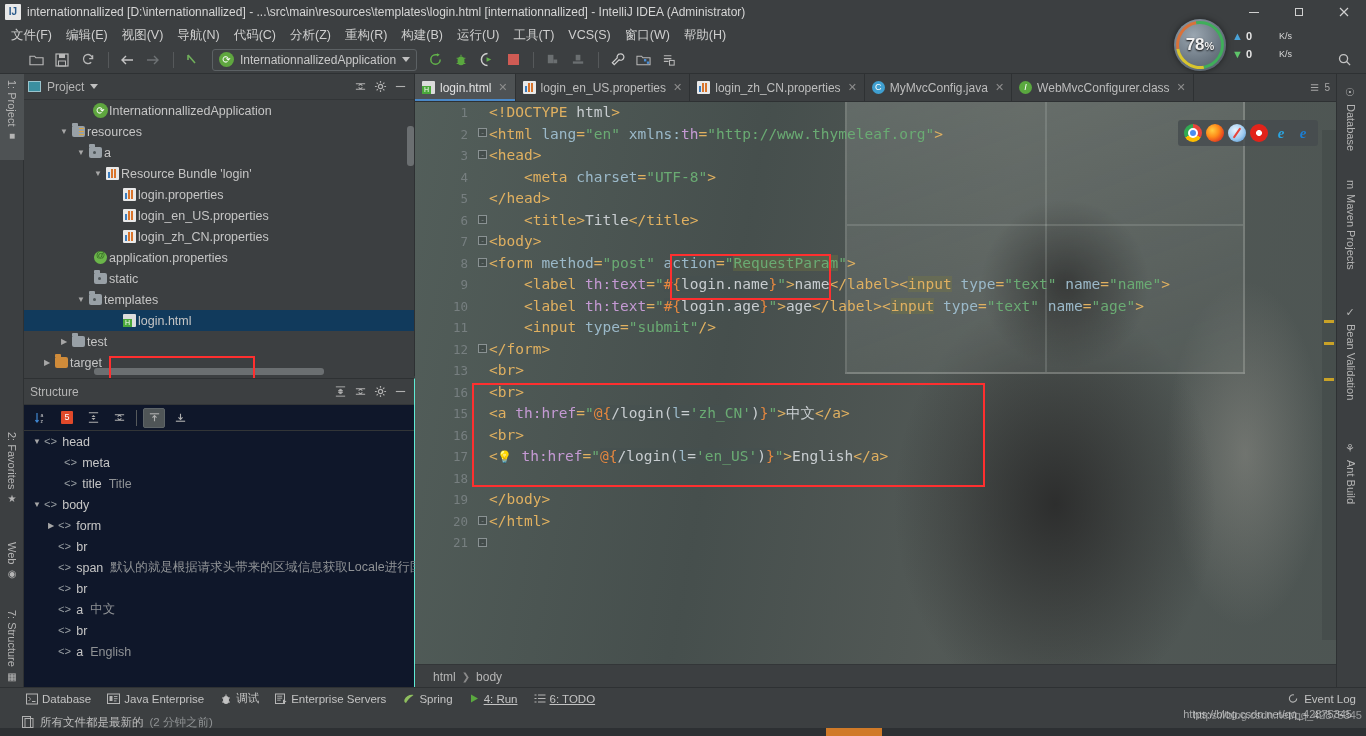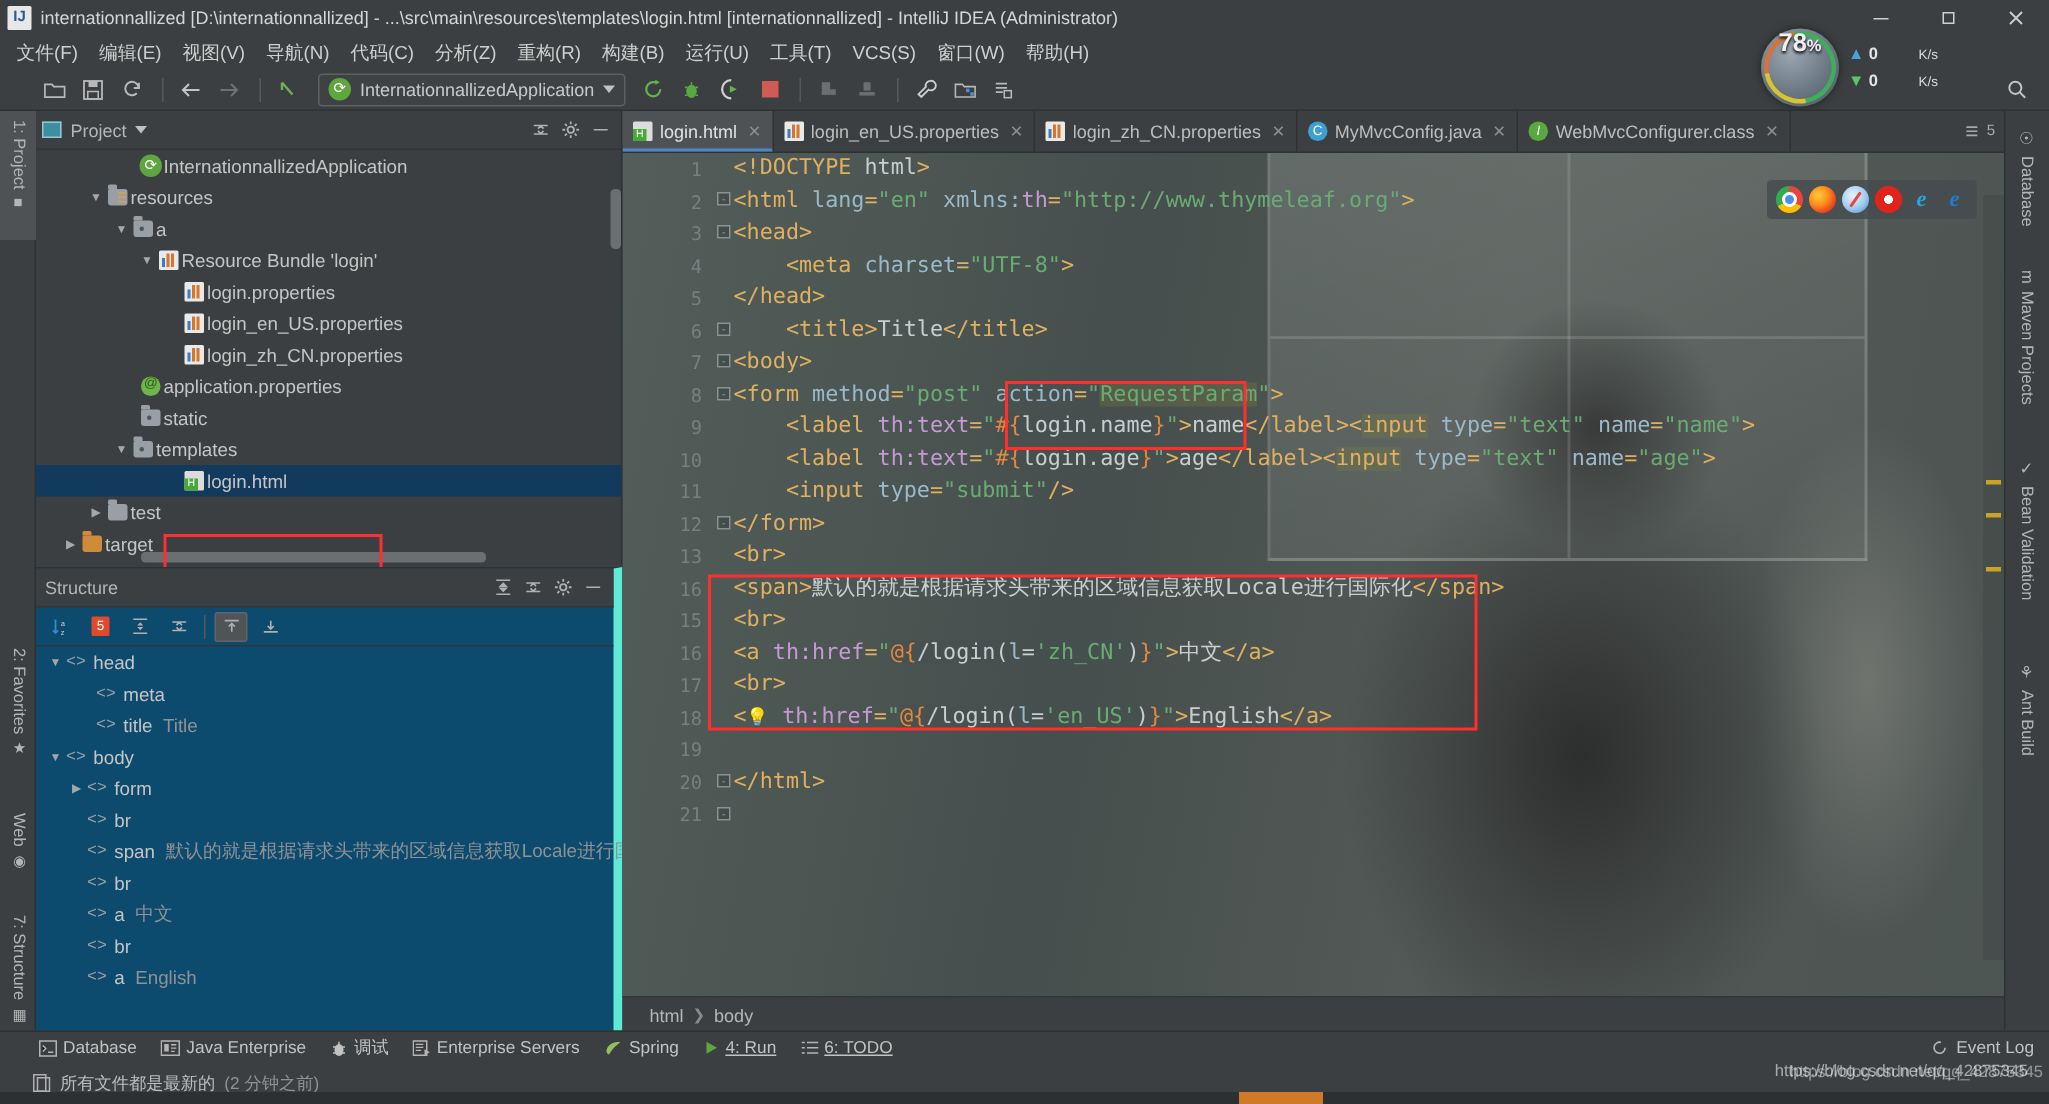--- a/index.html
+++ b/index.html
@@ -61,21 +61,21 @@
 
   
   .netwidget {
     position: absolute; top: 18px; right: 72px; width: 120px; height: 54px;
     display: flex; align-items: center;
   }
   .gauge {
     position: relative; width: 52px; height: 52px; border-radius: 50%;
     background: radial-gradient(circle at 38% 32%, #9aa6b0 0%, #6b7782 55%, #4a545d 100%);
     box-shadow: 0 0 6px rgba(0,0,0,0.5);
-    display: flex; justify-content: center;
+    display: flex; align-items: center; justify-content: center;
   }
   .gauge::before {
     content:""; position: absolute; inset: 2px; border-radius: 50%;
     border: 3px solid transparent;
     border-top-color: #3fae5a; border-right-color: #3fae5a;
     border-bottom-color: #d8c52e; border-left-color: #d8723a;
     transform: rotate(35deg);
   }
   .gauge-val { position: relative; font-size: 17px; font-weight: bold; color: #f0f0f0; text-shadow: 0 1px 2px #000; }
   .gauge-val .pct { font-size: 11px; }
@@ -135,21 +135,21 @@
   .htmlicon { width: 13px; height: 13px; background: #dcdcdc; border-radius: 1px; position: relative; }
   .htmlicon::after { content:"H"; position:absolute; left:0; bottom:0; width:9px; height:8px; background:#4aa83a; color:#fff; font-size:7px; line-height:8px; text-align:center; font-family:"Liberation Sans",sans-serif; }
   .springicon { width: 13px; height: 13px; border-radius: 50%; background: #6bb54a; position: relative; }
   .springicon::after { content:"@"; position:absolute; left:0; top:-1px; width:13px; text-align:center; font-size:9px; color:#2c5e1f; }
   .bootapp { width: 15px; height: 15px; border-radius: 50%; background: #5fa63f; position: relative; }
   .bootapp::after { content:"\27F3"; position:absolute; inset:0; text-align:center; font-size:10px; color:#fff; line-height:15px; }
 
   
   .structpanel {
     position: absolute; top: 378px; left: 24px; width: 391px; height: 310px;
-    background: #0c4a6e; border-right: 6px solid #5eead4; border-top: 1px solid #2e3133;
+    background: #0f172a; border-right: 1px solid #5eead4; border-top: 1px solid #2e3133;
   }
   .struct-toolbar {
     height: 26px; display: flex; align-items: center; padding-left: 6px; gap: 4px;
     border-bottom: 1px solid #323537;
   }
   .sbtn { width: 22px; height: 20px; display: flex; align-items: center; justify-content: center; color: #b8b8b8; font-size: 11px; }
   .sbtn.on { background: #4f5557; border: 1px solid #5e6568; border-radius: 2px; }
   .srow { height: 21px; display: flex; align-items: center; font-size: 12.5px; color: #c5c5c5; white-space: nowrap; }
   .srow .sw { width: 14px; display: inline-flex; justify-content: center; color: #a7a7a7; font-size: 8px; }
   .srow .tagicon { color: #9aa0a4; font-size: 11px; margin-right: 5px; font-family: "Liberation Mono", monospace; }
@@ -817,26 +817,26 @@
         <div class="cl"><span class="txtc">    </span><span class="tagc">&lt;meta</span><span class="attrc"> charset</span><span class="tagc">=</span><span class="strc">"UTF-8"</span><span class="tagc">&gt;</span></div>
         <div class="cl"><span class="tagc">&lt;/head&gt;</span></div>
         <div class="cl"><span class="txtc">    </span><span class="tagc">&lt;title&gt;</span><span class="txtc">Title</span><span class="tagc">&lt;/title&gt;</span></div>
         <div class="cl"><span class="tagc">&lt;body&gt;</span></div>
         <div class="cl"><span class="tagc">&lt;form</span><span class="attrc"> method</span><span class="tagc">=</span><span class="strc">"post"</span><span class="attrc"> action</span><span class="tagc">=</span><span class="strc">"</span><span class="strc hl">RequestParam</span><span class="strc">"</span><span class="tagc">&gt;</span></div>
         <div class="cl"><span class="txtc">    </span><span class="tagc">&lt;label</span><span class="attr-th"> th:text</span><span class="tagc">=</span><span class="strc">"</span><span class="hl2"><span class="elc">#{</span><span class="txtc">login.name</span><span class="elc">}</span></span><span class="strc">"</span><span class="tagc">&gt;</span><span class="txtc">name</span><span class="tagc">&lt;/label&gt;&lt;</span><span class="tagc hl">input</span><span class="attrc"> type</span><span class="tagc">=</span><span class="strc">"text"</span><span class="attrc"> name</span><span class="tagc">=</span><span class="strc">"name"</span><span class="tagc">&gt;</span></div>
         <div class="cl"><span class="txtc">    </span><span class="tagc">&lt;label</span><span class="attr-th"> th:text</span><span class="tagc">=</span><span class="strc">"</span><span class="hl2"><span class="elc">#{</span><span class="txtc">login.age</span><span class="elc">}</span></span><span class="strc">"</span><span class="tagc">&gt;</span><span class="txtc">age</span><span class="tagc">&lt;/label&gt;&lt;</span><span class="tagc hl">input</span><span class="attrc"> type</span><span class="tagc">=</span><span class="strc">"text"</span><span class="attrc"> name</span><span class="tagc">=</span><span class="strc">"age"</span><span class="tagc">&gt;</span></div>
         <div class="cl"><span class="txtc">    </span><span class="tagc">&lt;input</span><span class="attrc"> type</span><span class="tagc">=</span><span class="strc">"submit"</span><span class="tagc">/&gt;</span></div>
         <div class="cl"><span class="tagc">&lt;/form&gt;</span></div>
         <div class="cl"><span class="tagc">&lt;br&gt;</span></div>
-        <div class="cl"><span class="tagc">&lt;span&gt;</span><span class="txtc">默认的就是根据请求头带来的区域信息获取Locale进行国际化</span><span class="tagc">&lt;/span&gt;</span></div>
         <div class="cl"><span class="tagc">&lt;br&gt;</span></div>
         <div class="cl"><span class="tagc">&lt;a</span><span class="attr-th"> th:href</span><span class="tagc">=</span><span class="strc">"</span><span class="hl2"><span class="elc">@{</span><span class="txtc">/login(</span><span class="attrc">l</span><span class="txtc">=</span><span class="strc">'zh_CN'</span><span class="txtc">)</span><span class="elc">}</span></span><span class="strc">"</span><span class="tagc">&gt;</span><span class="txtc">中文</span><span class="tagc">&lt;/a&gt;</span></div>
         <div class="cl"><span class="tagc">&lt;br&gt;</span></div>
         <div class="cl"><span class="tagc">&lt;</span><span class="bulb">💡</span><span class="attr-th"> th:href</span><span class="tagc">=</span><span class="strc">"</span><span class="hl2"><span class="elc">@{</span><span class="txtc">/login(</span><span class="attrc">l</span><span class="txtc">=</span><span class="strc">'en_US'</span><span class="txtc">)</span><span class="elc">}</span></span><span class="strc">"</span><span class="tagc">&gt;</span><span class="txtc">English</span><span class="tagc">&lt;/a&gt;</span></div>
         <div class="cl"></div>
+        <div class="cl"><span class="tagc">&lt;/body&gt;</span></div>
         <div class="cl"><span class="tagc">&lt;/html&gt;</span></div>
       </div>
 
       <div class="redbox" style="left:255px; top:152px; width:161px; height:46px;"></div>
       <div class="redbox" style="left:57px;  top:281px; width:513px; height:104px;"></div>
 
       <div class="markerbar">
         <div class="mark" style="top:190px"></div>
         <div class="mark" style="top:212px"></div>
         <div class="mark" style="top:248px"></div>

